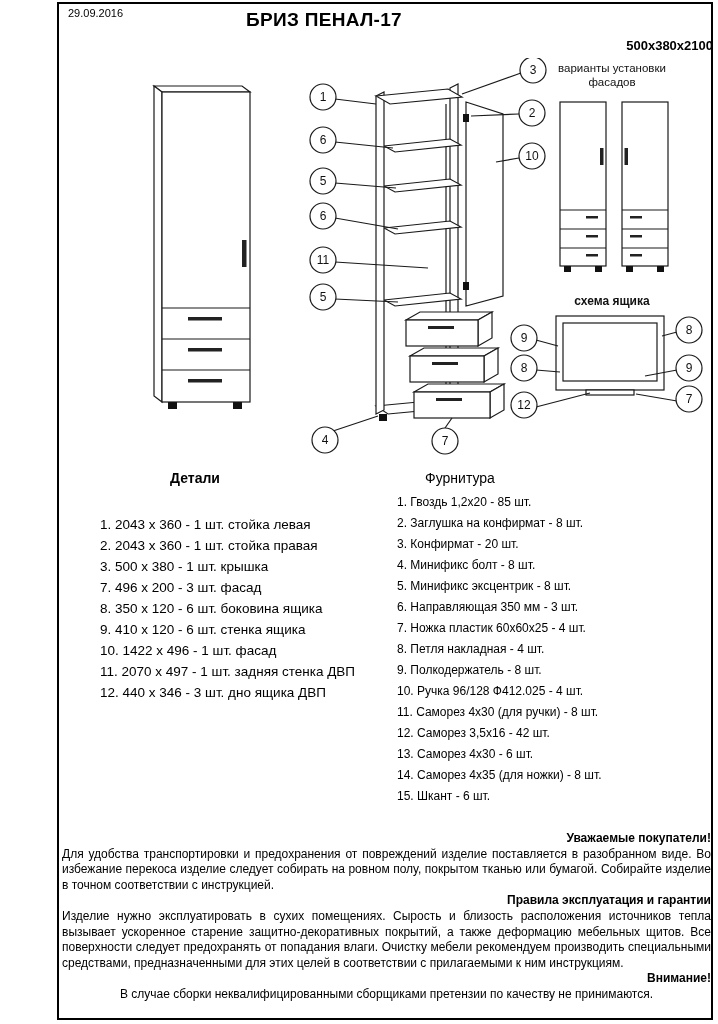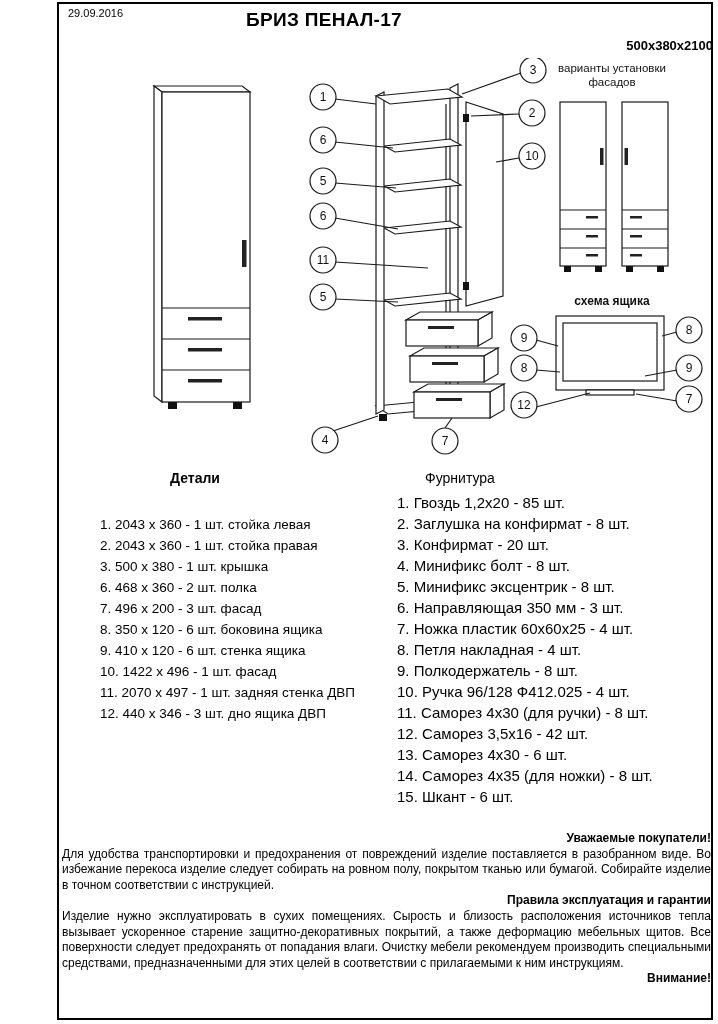--- a/index.html
+++ b/index.html
@@ -16,21 +16,21 @@
   .dims{position:absolute;left:57px;top:38px;width:656px;text-align:right;
     font-size:13px;font-weight:bold;}
   svg.diagram{position:absolute;left:0;top:58px;}
   svg text{font-family:"Liberation Sans", sans-serif;fill:#111;stroke:none;}
   .callout-num{font-size:12px;}
   .svg-label{font-size:11.5px;}
   .svg-label-bold{font-size:12px;font-weight:bold;}
   .parts-title{position:absolute;left:95px;top:470px;width:200px;text-align:center;font-size:14px;font-weight:bold;}
   .hw-title{position:absolute;left:385px;top:470px;width:150px;text-align:center;font-size:14px;}
   .parts-list{position:absolute;left:100px;top:492px;font-size:13.5px;line-height:21px;white-space:nowrap;margin-top:22px;}
-  .hw-list{position:absolute;left:397px;top:492px;font-size:15px;line-height:21px;white-space:nowrap;}
+  .hw-list{position:absolute;left:397px;top:492px;font-size:12px;line-height:21px;white-space:nowrap;}
   .footer{position:absolute;left:62px;top:831px;width:649px;font-size:12px;line-height:15.6px;}
   .footer .head{text-align:right;font-weight:bold;}
   .footer .just{text-align:justify;}
   .footer .centerline{text-align:center;}
 </style>
 </head>
 <body>
 
 <div class="frame"></div>
 
@@ -215,21 +215,20 @@
     </g>
   </g>
 </svg>
 
 <div class="parts-title">Детали</div>
 <div class="hw-title">Фурнитура</div>
 <div class="parts-list">
     <div class="list-line">1. 2043 х 360 - 1 шт. стойка левая</div>
     <div class="list-line">2. 2043 х 360 - 1 шт. стойка правая</div>
     <div class="list-line">3. 500 х 380 - 1 шт. крышка</div>
-    <div class="list-line">6. 468 х 360 - 2 шт. полка</div>
     <div class="list-line">7. 496 х 200 - 3 шт. фасад</div>
     <div class="list-line">8. 350 х 120 - 6 шт. боковина ящика</div>
     <div class="list-line">9. 410 х 120 - 6 шт. стенка ящика</div>
     <div class="list-line">10. 1422 х 496 - 1 шт. фасад</div>
     <div class="list-line">11. 2070 х 497 - 1 шт. задняя стенка ДВП</div>
     <div class="list-line">12. 440 х 346 - 3 шт. дно ящика ДВП</div>
   </div>
 <div class="hw-list">
     <div class="list-line">1. Гвоздь 1,2х20 - 85 шт.</div>
     <div class="list-line">2. Заглушка на конфирмат - 8 шт.</div>
@@ -247,13 +246,14 @@
     <div class="list-line">14. Саморез 4х35 (для ножки) - 8 шт.</div>
     <div class="list-line">15. Шкант - 6 шт.</div>
   </div>
 
 <div class="footer">
   <div class="head">Уважаемые покупатели!</div>
   <div class="just">Для удобства транспортировки и предохранения от повреждений изделие поставляется в разобранном виде. Во избежание перекоса изделие следует собирать на ровном полу, покрытом тканью или бумагой. Собирайте изделие в точном соответствии с инструкцией.</div>
   <div class="head">Правила эксплуатация и гарантии</div>
   <div class="just">Изделие нужно эксплуатировать в сухих помещениях. Сырость и близость расположения источников тепла вызывает ускоренное старение защитно-декоративных покрытий, а также деформацию мебельных щитов. Все поверхности следует предохранять от попадания влаги. Очистку мебели рекомендуем производить специальными средствами, предназначенными для этих целей в соответствии с прилагаемыми к ним инструкциям.</div>
   <div class="head">Внимание!</div>
+  <div class="centerline">В случае сборки неквалифицированными сборщиками претензии по качеству не принимаются.</div>
 </div>
 
 </body></html>

